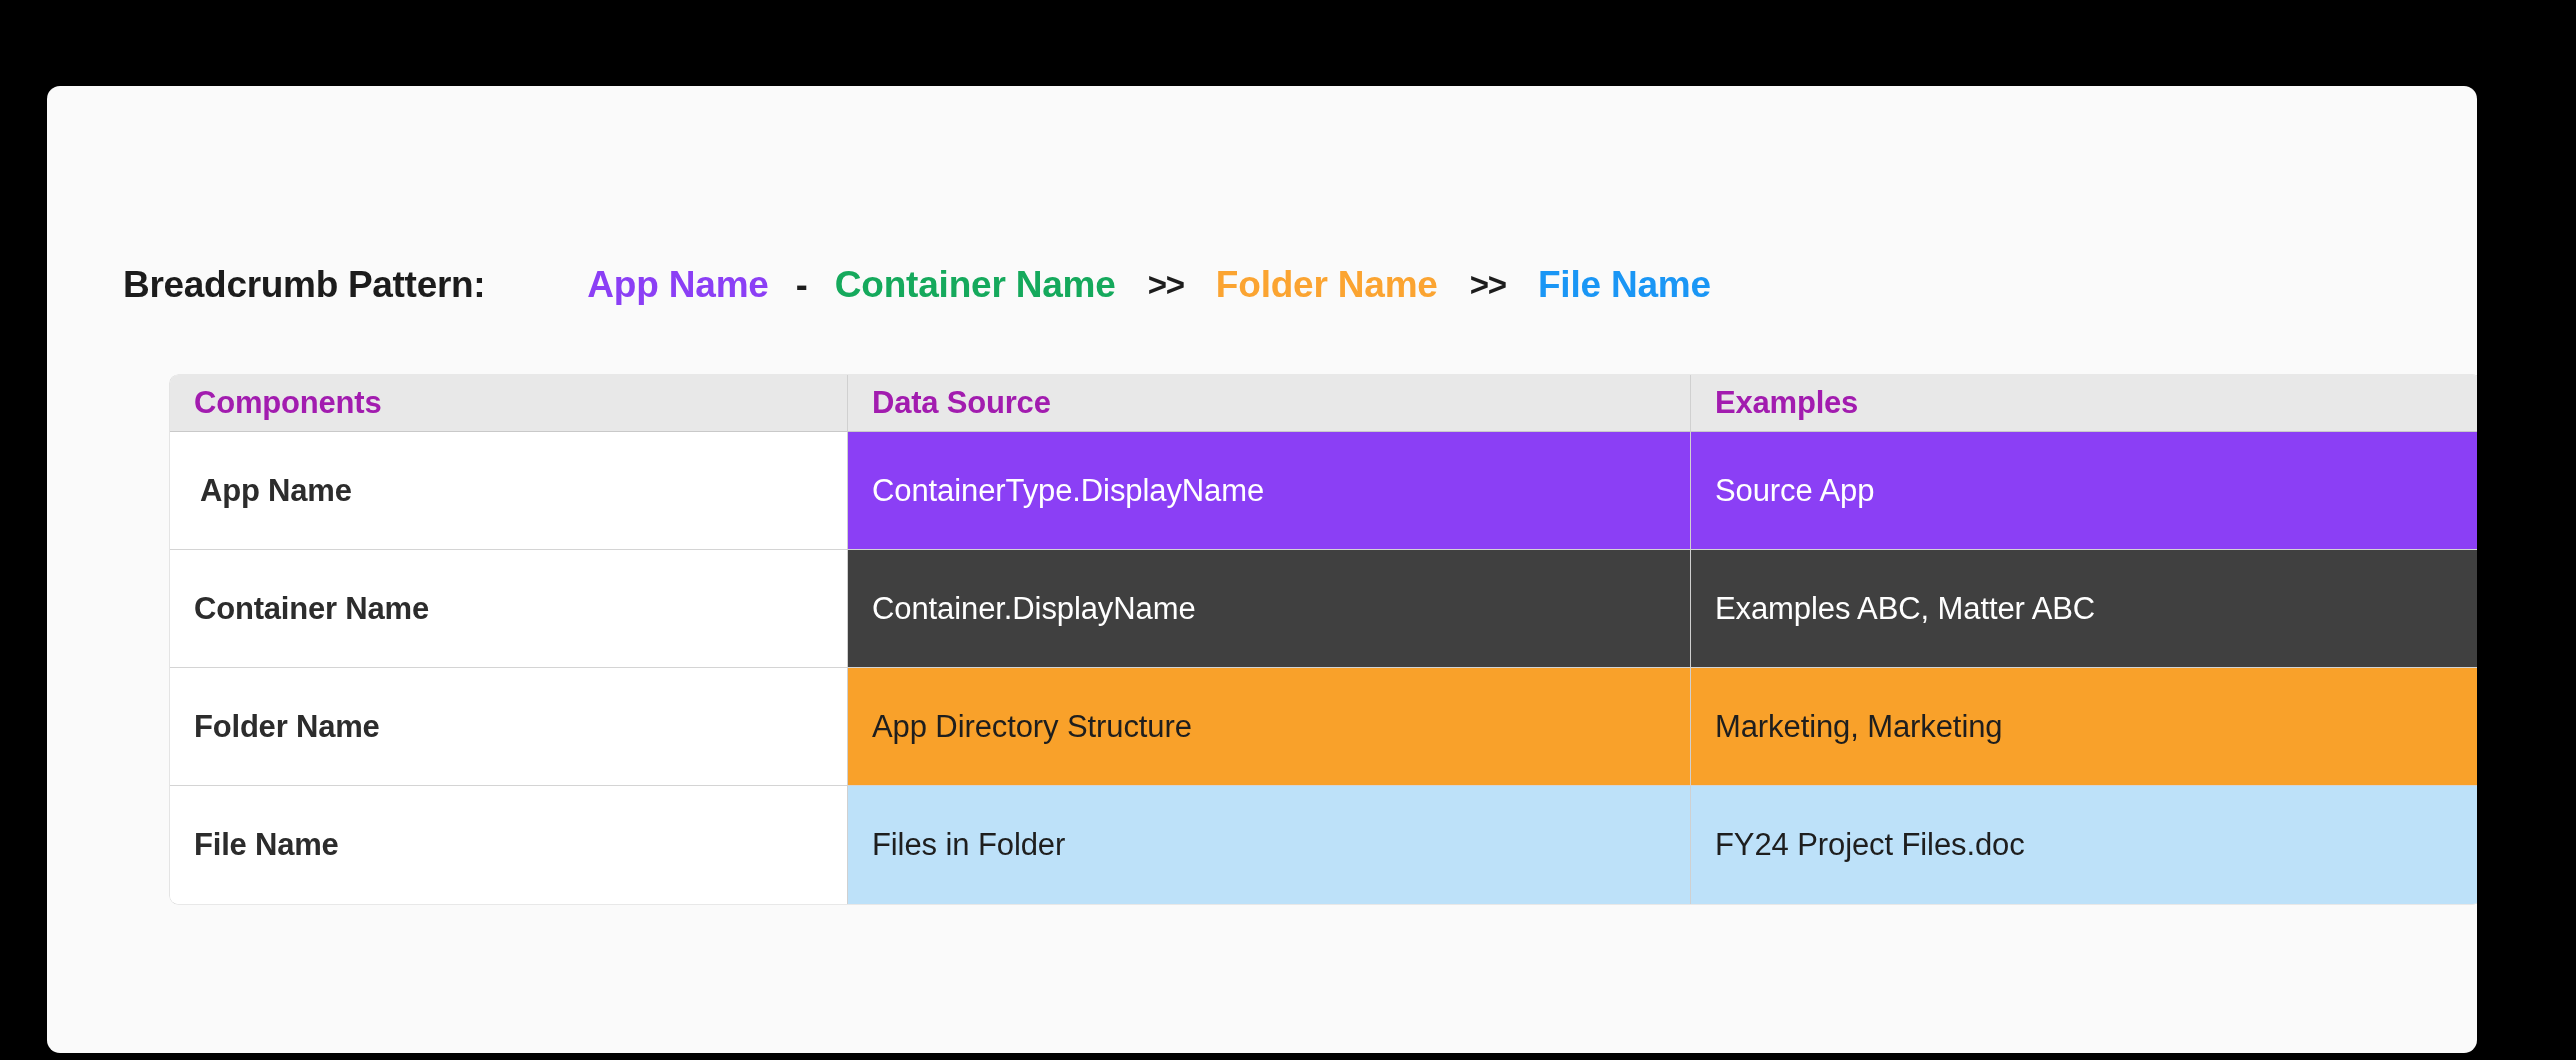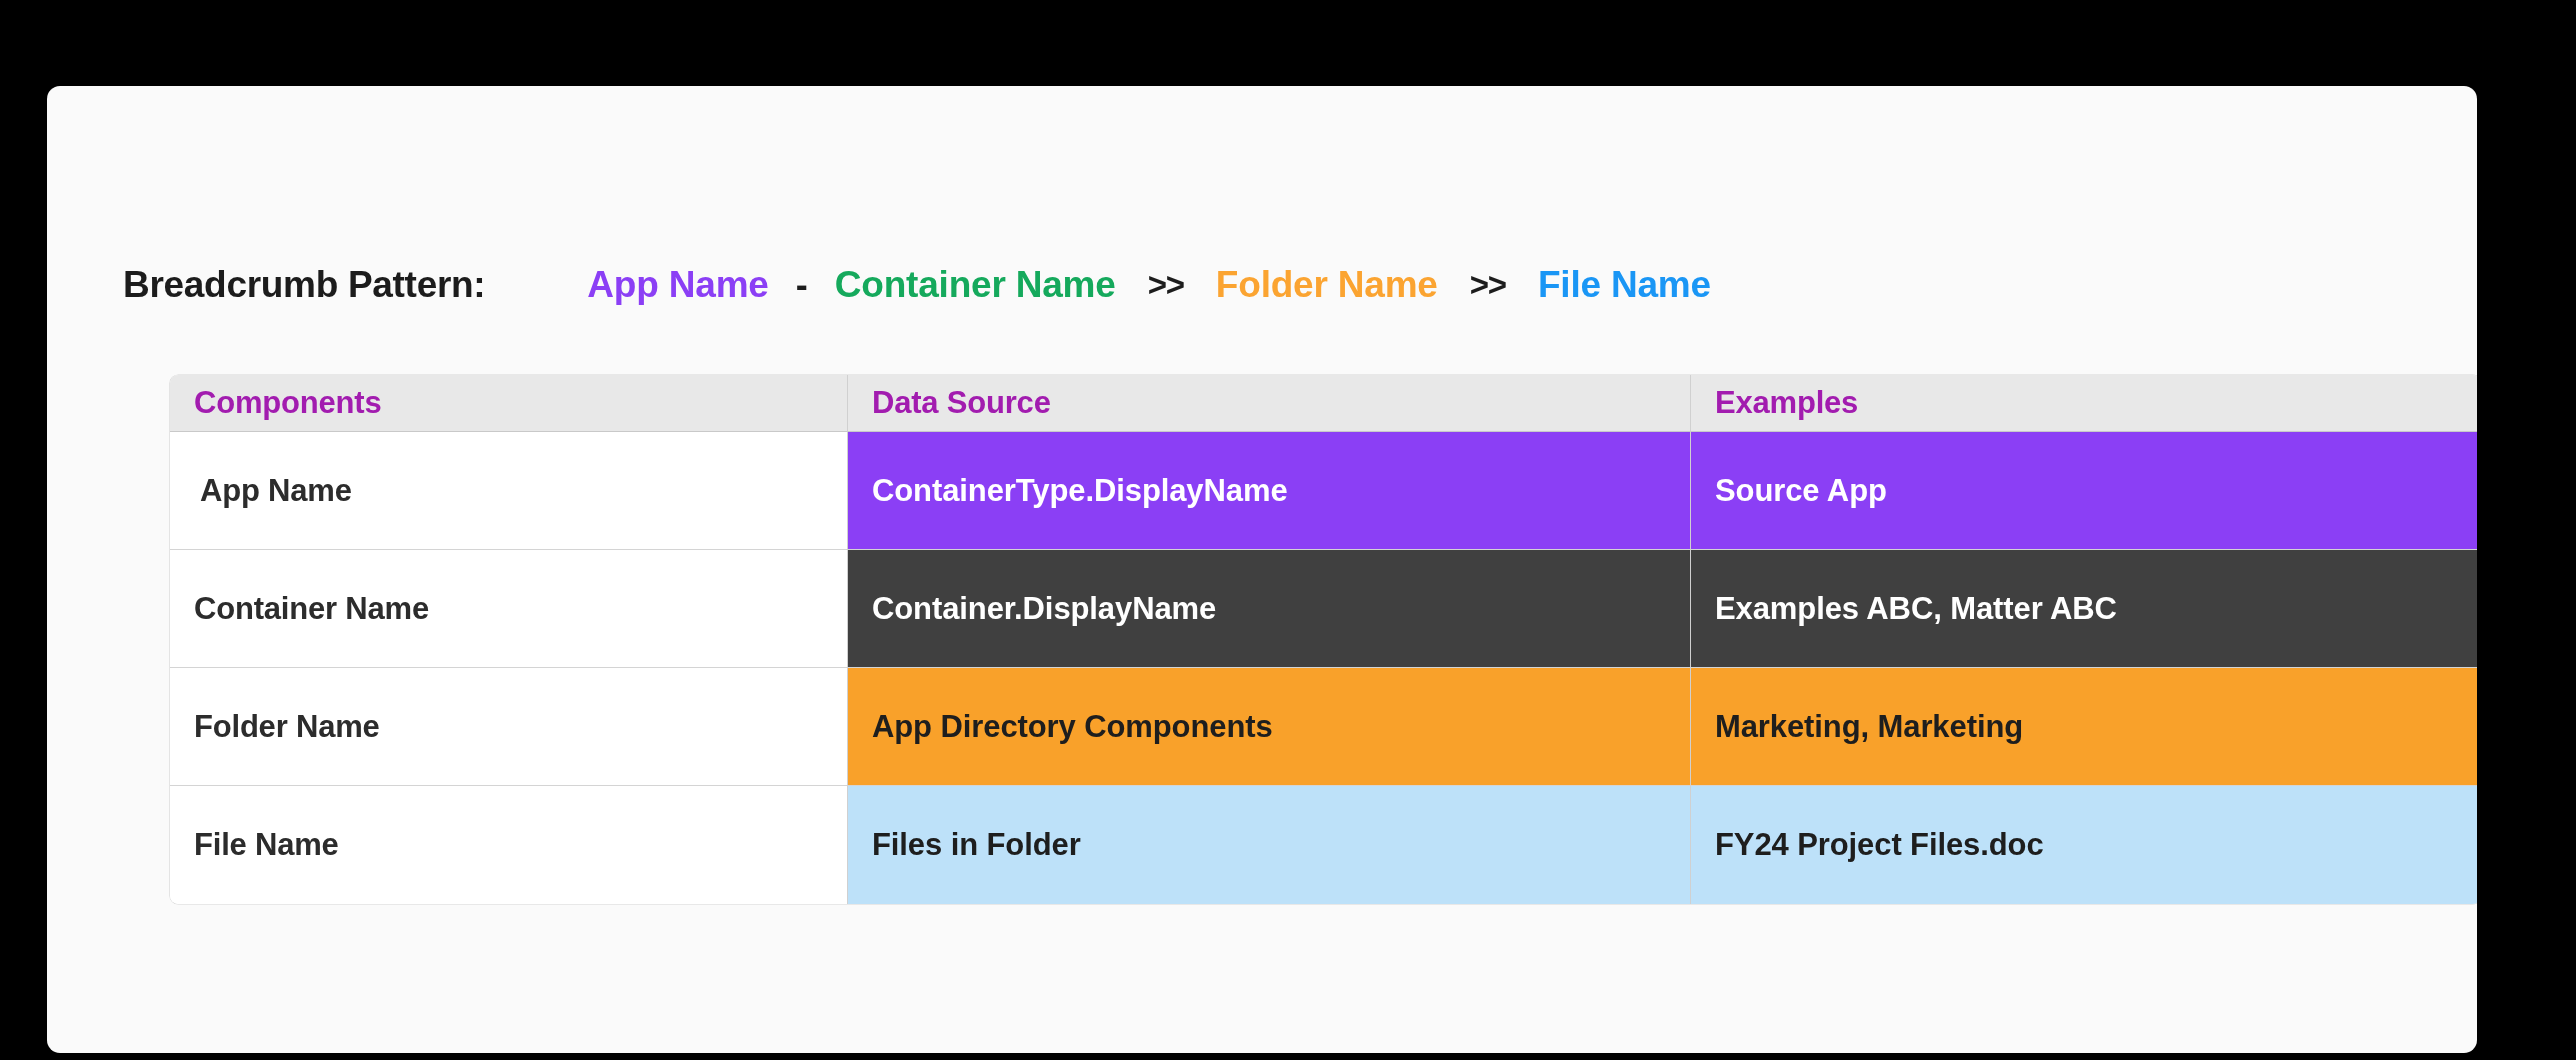--- a/index.html
+++ b/index.html
@@ -113,21 +113,21 @@
   .label-txt {
     font-size: 31px;
     font-weight: 700;
     color: #2C2C2C;
     letter-spacing: -0.2px;
   }
   .row-app .tcell.col-1 .label-txt { padding-left: 6px; }
 
   .val-txt {
     font-size: 31px;
-    font-weight: 700;
+    font-weight: 400;
     letter-spacing: -0.1px;
   }
 
   .fill-purple { background: #8B3FF5; }
   .fill-green  { background: #404040; }
   .fill-orange { background: #F9A12A; }
   .fill-blue   { background: #BDE1F9; }
 
   .txt-white { color: #FFFFFF; }
   .txt-dark  { color: #1E1E1E; }
@@ -189,21 +189,21 @@
       <div class="tcell col-3 fill-green">
         <span class="val-txt txt-white">Examples ABC, Matter ABC</span>
       </div>
     </div>
 
     <div class="trow body-row">
       <div class="tcell col-1">
         <span class="label-txt">Folder Name</span>
       </div>
       <div class="tcell col-2 fill-orange">
-        <span class="val-txt txt-dark">App Directory Components</span>
+        <span class="val-txt txt-dark">App Directory Structure</span>
       </div>
       <div class="tcell col-3 fill-orange">
         <span class="val-txt txt-dark">Marketing, Marketing</span>
       </div>
     </div>
 
     <div class="trow body-row">
       <div class="tcell col-1">
         <span class="label-txt">File Name</span>
       </div>

